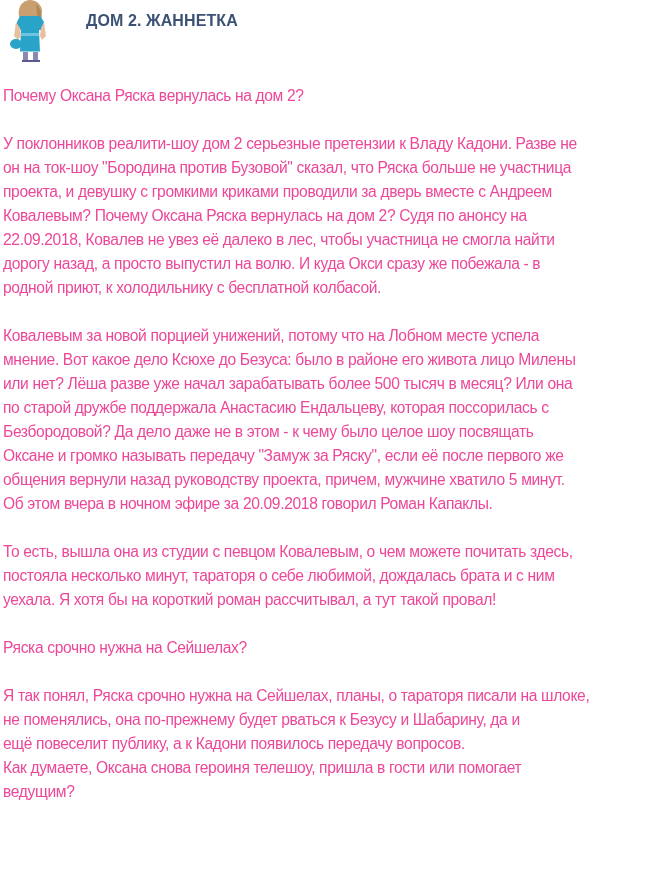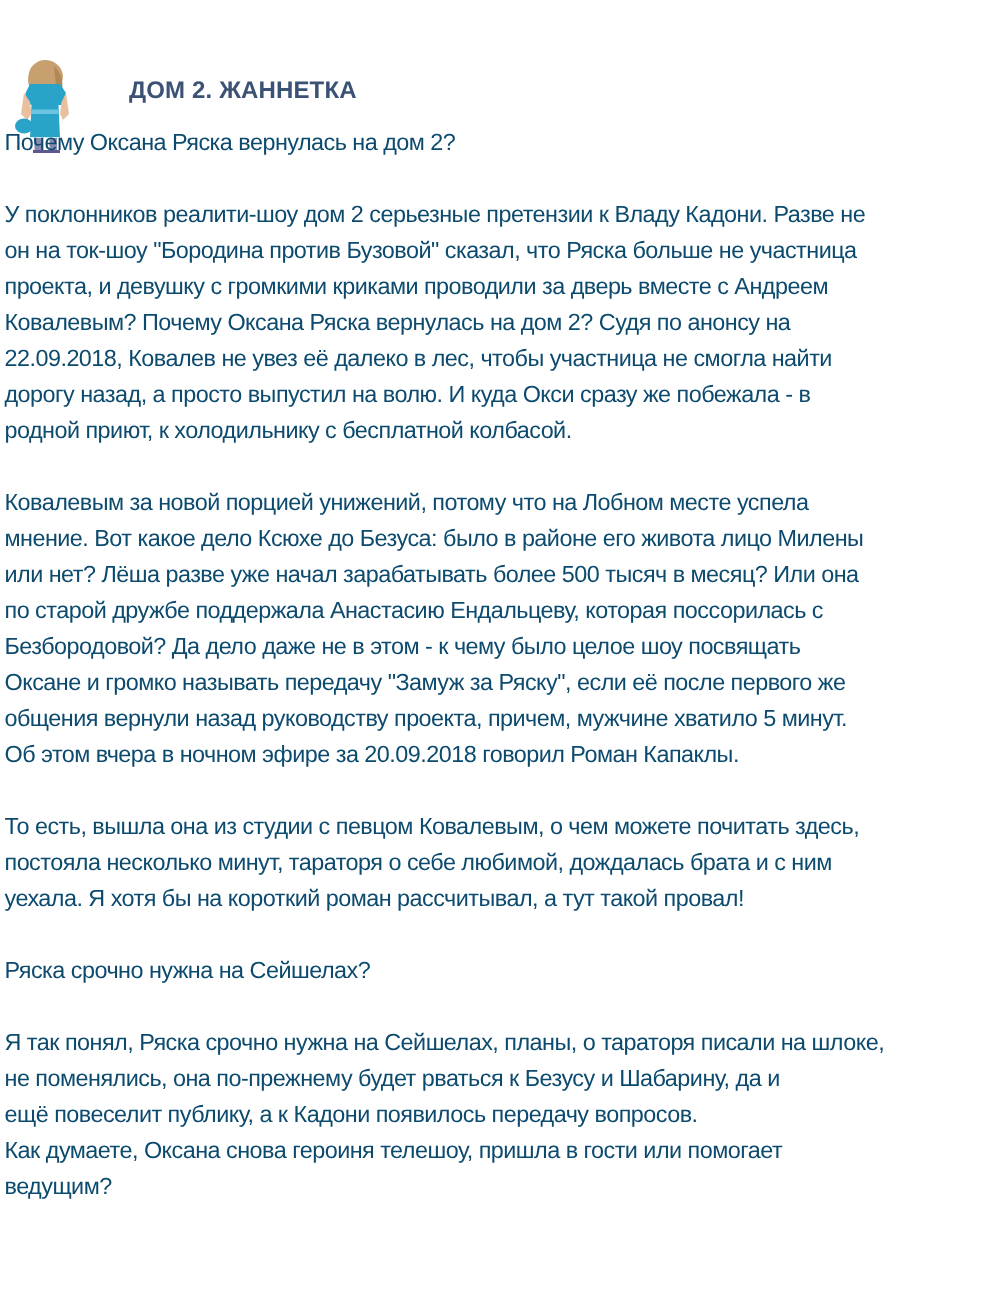--- a/index.html
+++ b/index.html
@@ -14,21 +14,20 @@
       position: relative;
       font-family: "Liberation Sans", "DejaVu Sans", sans-serif;
       color: #1a1a1a;
     }
     .header {
       position: absolute;
       left: 0;
       top: 0;
       width: 545px;
       height: 70px;
-      margin-top: 40px;
     }
     .avatar {
       position: absolute;
       left: 6px;
       top: 0;
       width: 50px;
       height: 66px;
     }
     .header-title {
       position: absolute;
@@ -39,21 +38,21 @@
       color: #3b5275;
       letter-spacing: 0.1px;
     }
     .content {
       position: absolute;
       left: 3px;
       top: 84px;
       width: 664px;
       font-size: 15.6px;
       line-height: 24px;
-      color: #0c4a6e;
+      color: #ec4899;
       letter-spacing: -0.35px;
       font-stretch: condensed;
     }
     .para {
       margin: 0 0 24px 0;
       white-space: normal;
     }
     .para.tight {
       margin-bottom: 0;
     }

